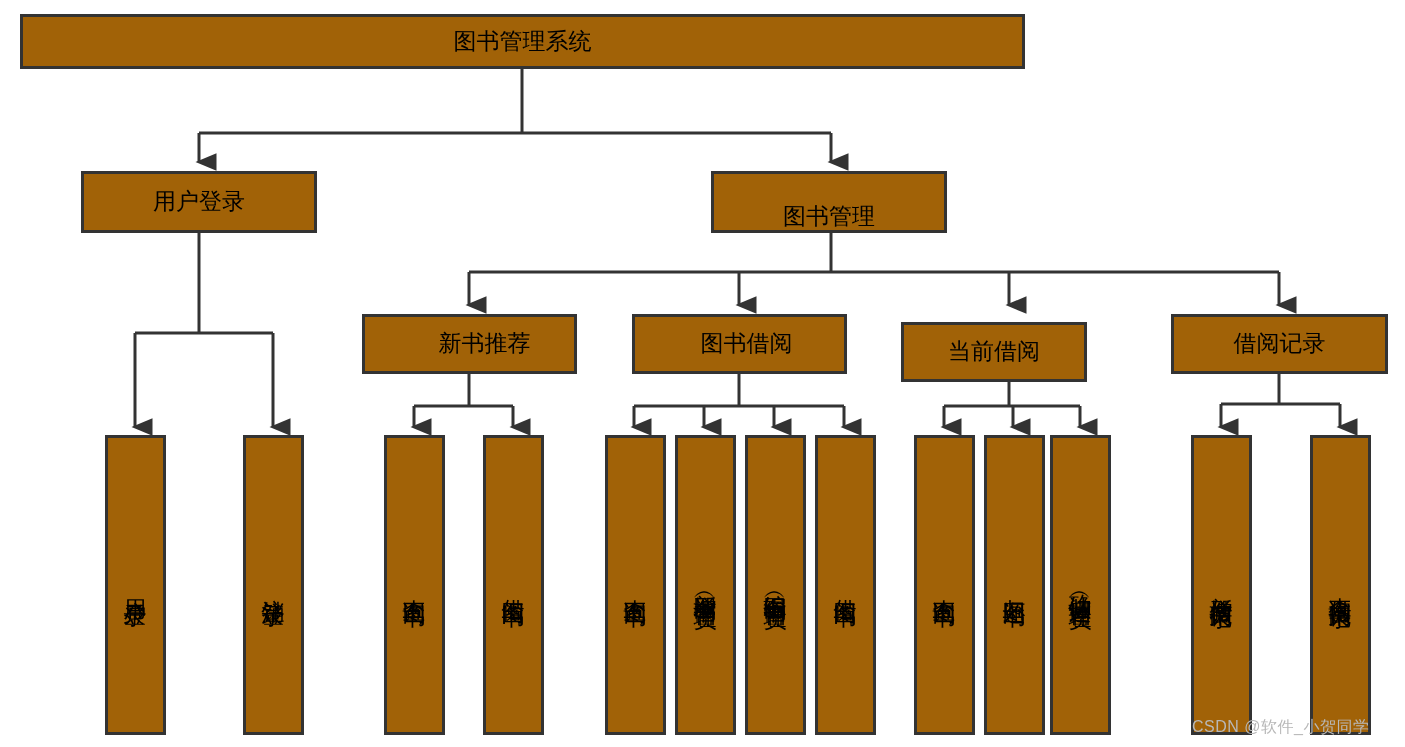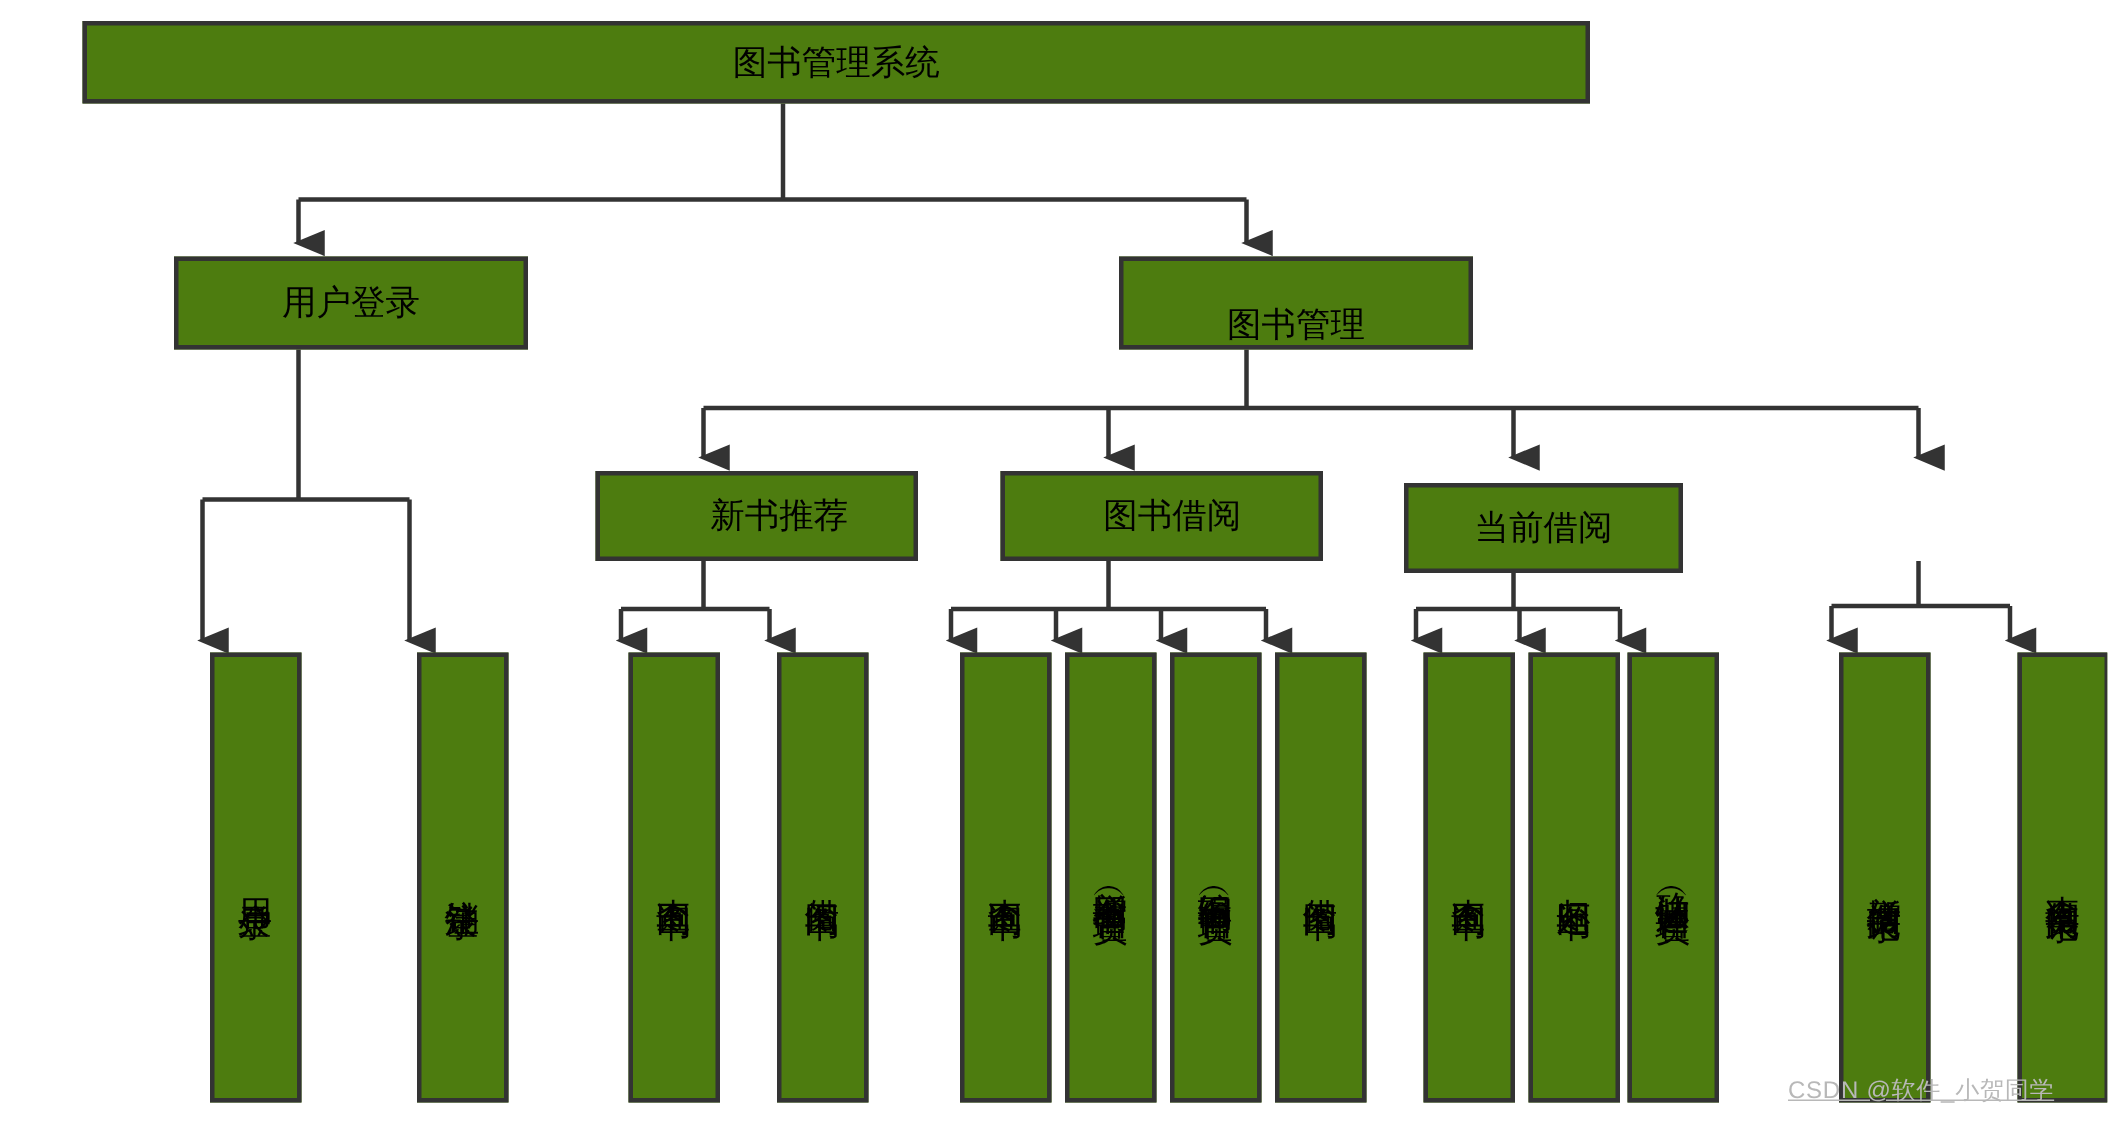--- a/index.html
+++ b/index.html
@@ -21,29 +21,28 @@
     position: absolute;
     left: 0;
     top: 0;
     width: 1405px;
     height: 747px;
     pointer-events: none;
   }
   .node {
     position: absolute;
     box-sizing: border-box;
-    background: #4d7c0f;
+    background: #a16207;
     border: 3px solid #333333;
     display: flex;
     align-items: center;
     justify-content: center;
     color: #000000;
     text-align: center;
     line-height: 1.18;
-    margin-left: 35px;
   }
   .node .label {
     display: block;
     white-space: pre-line;
   }
   .node.h {
     font-size: 23px;
   }
   .node.root {
     font-size: 23px;
@@ -60,21 +59,20 @@
     letter-spacing: 2px;
     line-height: 1.05;
     white-space: nowrap;
   }
   #watermark {
     position: absolute;
     font-size: 16px;
     color: #b8b8b8;
     white-space: nowrap;
     letter-spacing: 0.5px;
-    text-decoration: underline;
   }
 </style>
 </head>
 <body>
 
 <div id="canvas">
 
   <svg id="wires" viewBox="0 0 1405 747">
     <defs>
       <marker id="arrow" viewBox="0 0 12 12" refX="6" refY="10" markerWidth="7" markerHeight="10" orient="auto-start-reverse">
@@ -139,20 +137,23 @@
 
   <div class="node h" style="left:362px; top:314px; width:215px; height:60px;padding-left:30px;">
     <span class="label">新书推荐</span>
   </div>
   <div class="node h" style="left:632px; top:314px; width:215px; height:60px;padding-left:14px;">
     <span class="label">图书借阅</span>
   </div>
   <div class="node h" style="left:901px; top:322px; width:186px; height:60px;">
     <span class="label">当前借阅</span>
   </div>
+  <div class="node h" style="left:1171px; top:314px; width:217px; height:60px;">
+    <span class="label">借阅记录</span>
+  </div>
 
   <div class="node v" style="left:105px; top:435px; width:61px; height:300px;">
     <span class="label">用户登录</span>
   </div>
   <div class="node v" style="left:243px; top:435px; width:61px; height:300px;">
     <span class="label">注销登录</span>
   </div>
 
   <div class="node v" style="left:384px; top:435px; width:61px; height:300px;">
     <span class="label">查询图书</span>

